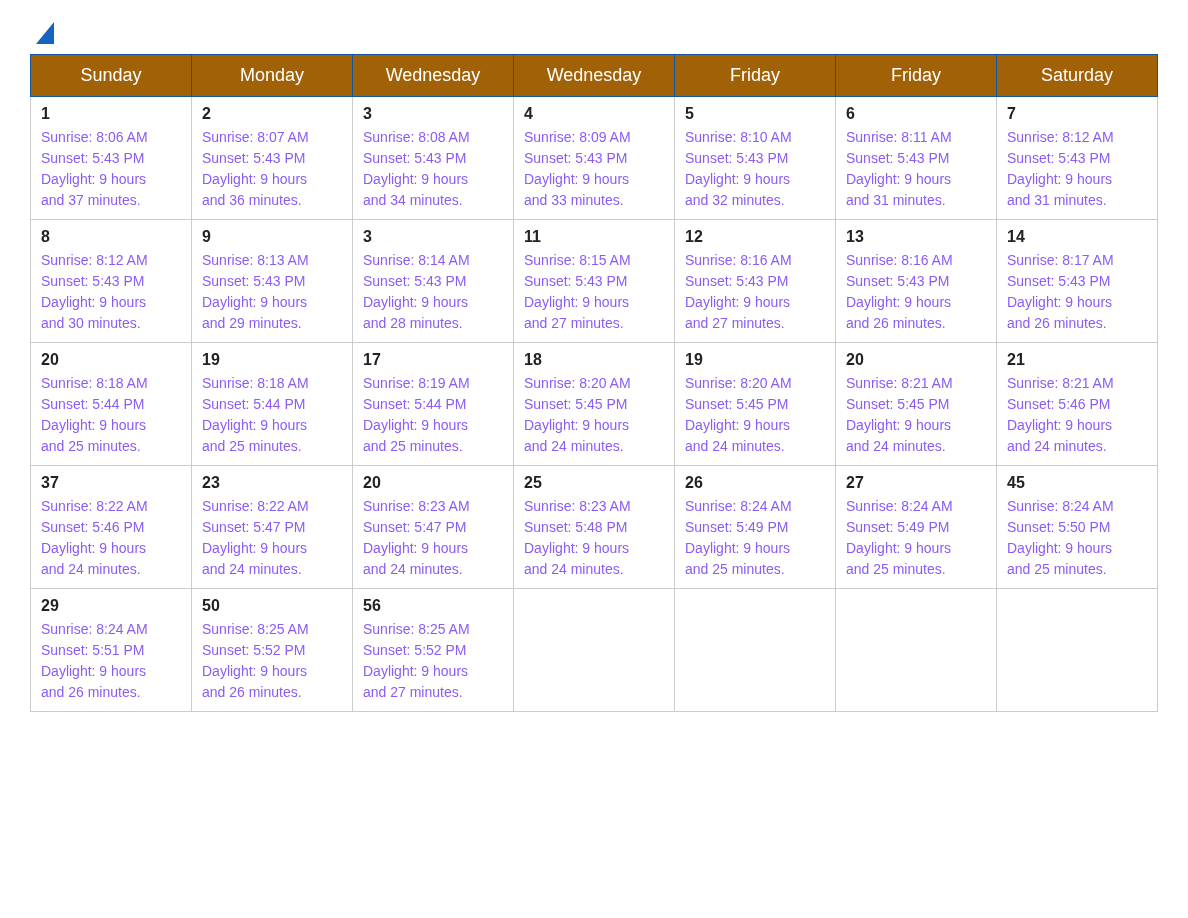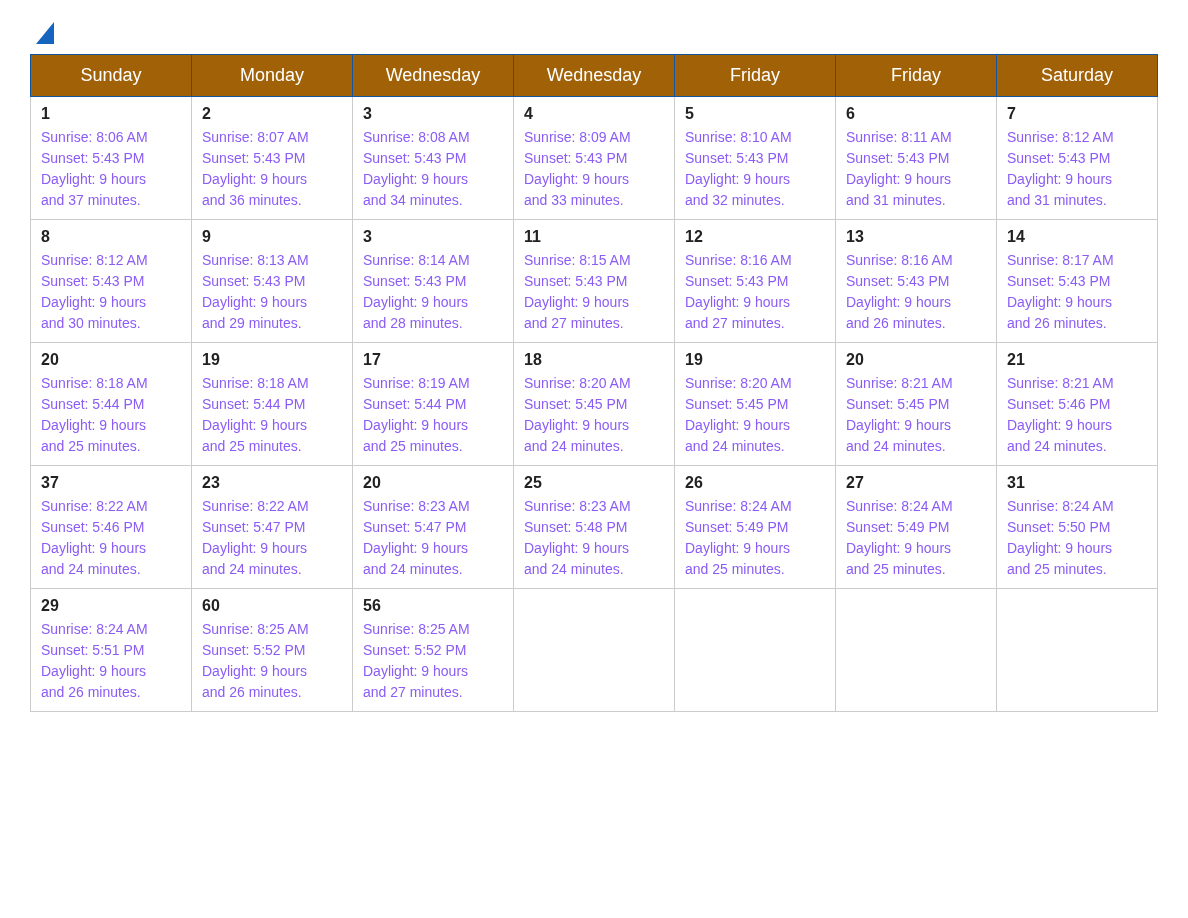--- a/index.html
+++ b/index.html
@@ -231,31 +231,31 @@
         </td>
         <td>
           <span class="day-num">26</span>
 <div class="day-info">Sunrise: 8:24 AM<br>Sunset: 5:49 PM<br>Daylight: 9 hours<br>and 25 minutes.</div>
         </td>
         <td>
           <span class="day-num">27</span>
 <div class="day-info">Sunrise: 8:24 AM<br>Sunset: 5:49 PM<br>Daylight: 9 hours<br>and 25 minutes.</div>
         </td>
         <td>
-          <span class="day-num">31</span>
+          <span class="day-num">45</span>
 <div class="day-info">Sunrise: 8:24 AM<br>Sunset: 5:50 PM<br>Daylight: 9 hours<br>and 25 minutes.</div>
         </td>
       </tr>
       <tr>
         <td>
           <span class="day-num">29</span>
 <div class="day-info">Sunrise: 8:24 AM<br>Sunset: 5:51 PM<br>Daylight: 9 hours<br>and 26 minutes.</div>
         </td>
         <td>
-          <span class="day-num">60</span>
+          <span class="day-num">50</span>
 <div class="day-info">Sunrise: 8:25 AM<br>Sunset: 5:52 PM<br>Daylight: 9 hours<br>and 26 minutes.</div>
         </td>
         <td>
           <span class="day-num">56</span>
 <div class="day-info">Sunrise: 8:25 AM<br>Sunset: 5:52 PM<br>Daylight: 9 hours<br>and 27 minutes.</div>
         </td>
         <td></td>
         <td></td>
         <td></td>
         <td></td>

